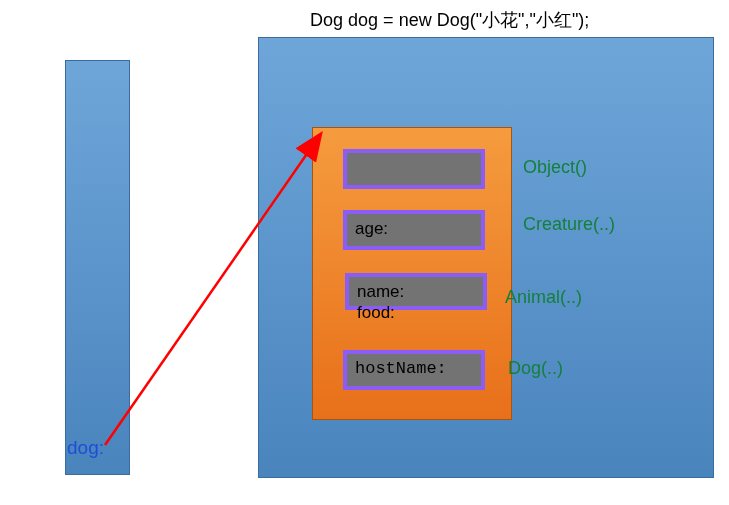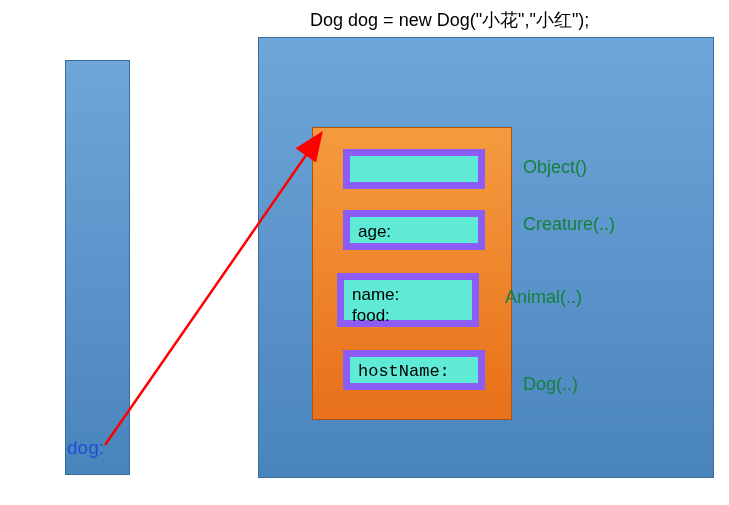--- a/index.html
+++ b/index.html
@@ -51,40 +51,40 @@
     left: 312px;
     top: 127px;
     width: 200px;
     height: 293px;
     background: linear-gradient(to bottom, #f59b3e, #e8701a);
     border: 1px solid #a85411;
   }
   .field {
     position: absolute;
     width: 142px;
-    background: #5eead4;
-    border: 7px solid #8b5cf6;
+    background: #737373;
+    border: 4px solid #8b5cf6;
     font-size: 17px;
     color: #000;
     padding: 4px 8px;
     line-height: 1.25;
   }
   .field-1 { left: 343px; top: 149px; height: 40px; }
   .field-2 { left: 343px; top: 210px; height: 40px; }
-  .field-3 { left: 337px; top: 273px; height: 54px; }
+  .field-3 { left: 345px; top: 273px; height: 37px; }
   .field-4 { left: 343px; top: 350px; height: 40px; font-family: Liberation Mono, monospace; }
   .ctor-label {
     position: absolute;
     font-size: 18px;
     color: #15803d;
   }
   .ctor-1 { left: 523px; top: 157px; }
   .ctor-2 { left: 523px; top: 214px; }
   .ctor-3 { left: 505px; top: 287px; }
-  .ctor-4 { left: 523px; top: 358px; margin-top: 16px; }
+  .ctor-4 { left: 508px; top: 358px; }
   .arrow-svg {
     position: absolute;
     left: 0; top: 0;
     pointer-events: none;
   }
 </style>
 </head>
 <body>
 
 <div class="code-line">

